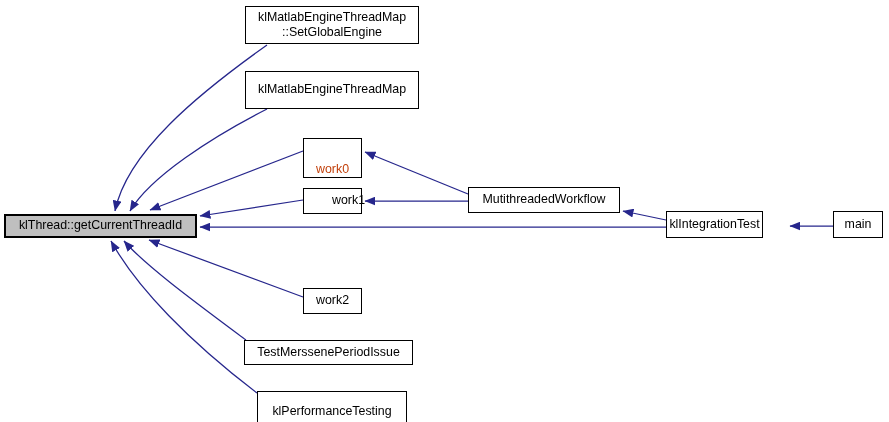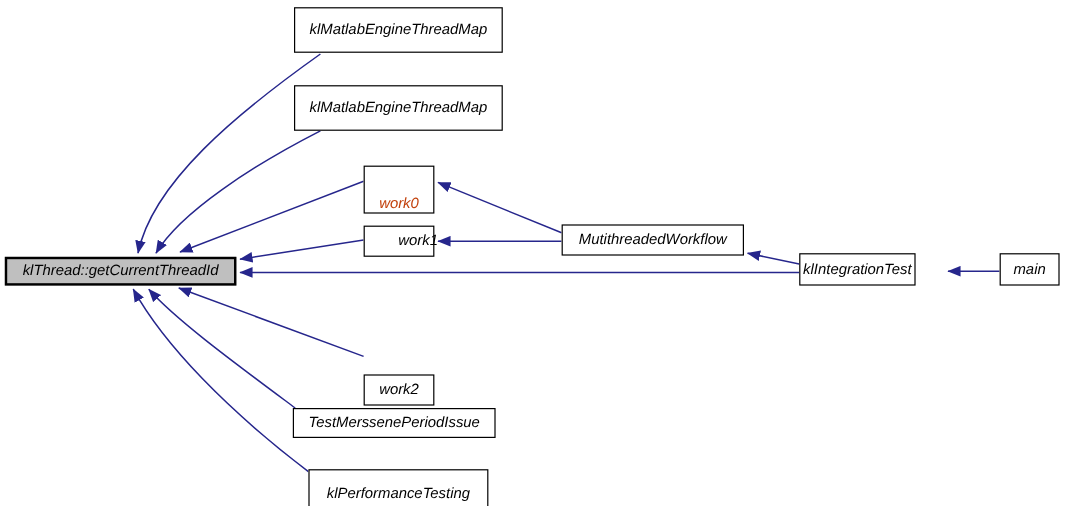--- a/index.html
+++ b/index.html
@@ -28,21 +28,20 @@
     align-items: center;
     justify-content: center;
     text-align: center;
     white-space: nowrap;
     font-size: 12.4px;
     line-height: 1.22;
     color: #000000;
     border-style: solid;
     border-width: 1px;
     z-index: 2;
-    font-style: italic;
   }
   .node.highlighted {
     border-width: 2px;
     font-weight: normal;
   }
   .node-line { pointer-events: none; }
 </style>
 </head>
 <body>
 
@@ -65,40 +64,41 @@
       <path d="M468,201 L365,201" class="edge" stroke="#26268c" marker-end="url(#arrow)"></path>
       <path d="M666,220 L623,211" class="edge" stroke="#26268c" marker-end="url(#arrow)"></path>
       <path d="M833,226 L790,226" class="edge" stroke="#26268c" marker-end="url(#arrow)"></path>
     </svg>
   <div id="nodes-layer">
       <div class="node highlighted" style="left: 4px; top: 214px; width: 193px; height: 24px; background: rgb(191, 191, 191); border-color: rgb(0, 0, 0); color: rgb(0, 0, 0); justify-content: center;">
         <div class="node-line">klThread::getCurrentThreadId</div>
       </div>
       <div class="node" style="left: 245px; top: 6px; width: 174px; height: 38px; background: rgb(255, 255, 255); border-color: rgb(0, 0, 0); color: rgb(0, 0, 0);">
         <div class="node-line">klMatlabEngineThreadMap</div>
+        <div class="node-line">::SetGlobalEngine</div>
       </div>
       <div class="node" style="left: 245px; top: 71px; width: 174px; height: 38px; background: rgb(255, 255, 255); border-color: rgb(0, 0, 0); color: rgb(0, 0, 0);">
         <div class="node-line">klMatlabEngineThreadMap</div>
       </div>
       <div class="node" style="left: 303px; top: 138px; width: 59px; height: 40px; background: rgb(255, 255, 255); border-color: rgb(0, 0, 0); color: #c2410c; justify-content: flex-end;">
         <div class="node-line">work0</div>
       </div>
       <div class="node" style="left: 303px; top: 188px; width: 59px; height: 26px; background: rgb(255, 255, 255); border-color: rgb(0, 0, 0); color: rgb(0, 0, 0); padding-left: 32px;">
         <div class="node-line">work1</div>
       </div>
       <div class="node" style="left: 468px; top: 187px; width: 152px; height: 26px; background: rgb(255, 255, 255); border-color: rgb(0, 0, 0); color: rgb(0, 0, 0);">
         <div class="node-line">MutithreadedWorkflow</div>
       </div>
       <div class="node" style="left: 666px; top: 211px; width: 97px; height: 27px; background: rgb(255, 255, 255); border-color: rgb(0, 0, 0); color: rgb(0, 0, 0);">
         <div class="node-line">klIntegrationTest</div>
       </div>
       <div class="node" style="left: 833px; top: 211px; width: 50px; height: 27px; background: rgb(255, 255, 255); border-color: rgb(0, 0, 0); color: rgb(0, 0, 0);">
         <div class="node-line">main</div>
       </div>
-      <div class="node" style="left: 303px; top: 288px; width: 59px; height: 26px; background: rgb(255, 255, 255); border-color: rgb(0, 0, 0); color: rgb(0, 0, 0); margin-top: 24px;">
+      <div class="node" style="left: 303px; top: 288px; width: 59px; height: 26px; background: rgb(255, 255, 255); border-color: rgb(0, 0, 0); color: rgb(0, 0, 0);">
         <div class="node-line">work2</div>
       </div>
       <div class="node" style="left: 244px; top: 340px; width: 169px; height: 25px; background: rgb(255, 255, 255); border-color: rgb(0, 0, 0); color: rgb(0, 0, 0);">
         <div class="node-line">TestMerssenePeriodIssue</div>
       </div>
       <div class="node" style="left: 257px; top: 391px; width: 150px; height: 41px; background: rgb(255, 255, 255); border-color: rgb(0, 0, 0); color: rgb(0, 0, 0);">
         <div class="node-line">klPerformanceTesting</div>
       </div>
     </div>
 </div>

